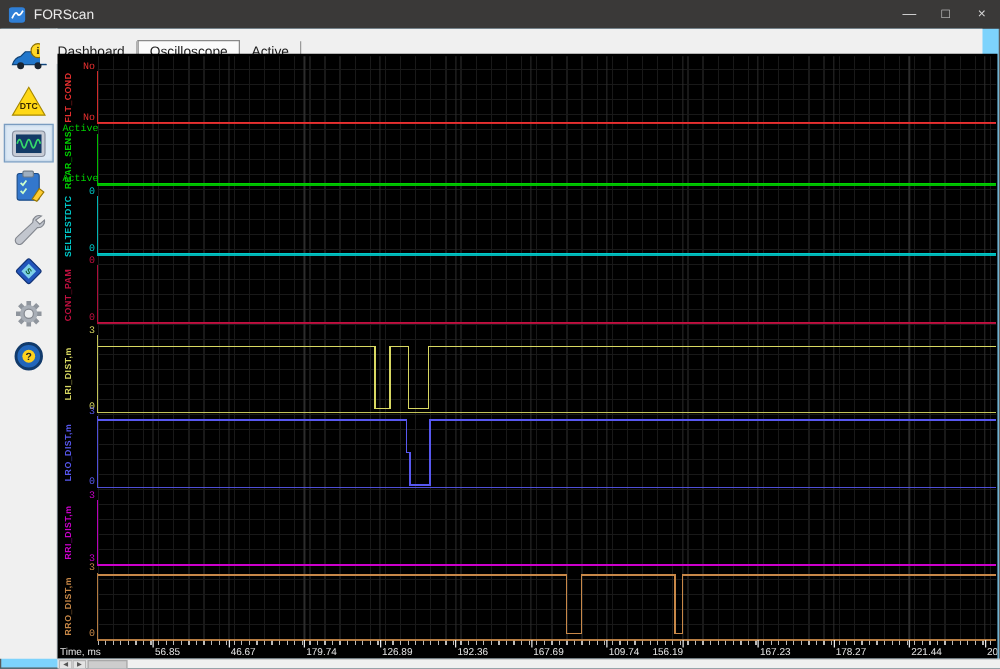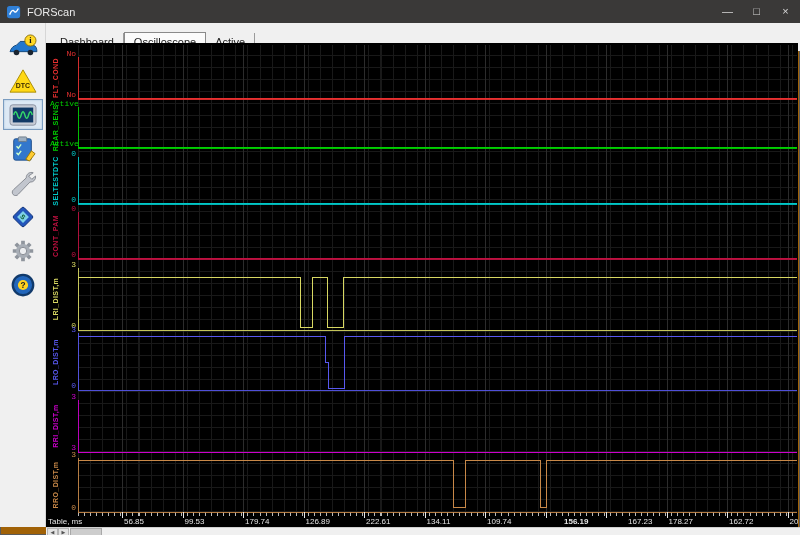--- a/index.html
+++ b/index.html
@@ -1,36 +1,36 @@
 <!DOCTYPE html>
 <html><head>
 <meta charset="utf-8">
 <style>
   html,body{margin:0;padding:0;background:#222;}
-  .app{position:relative;width:800px;height:535px;background:#a16207;
+  .app{position:relative;width:800px;height:535px;background:#7dd3fc;
        font-family:"Liberation Sans",sans-serif;overflow:hidden;
        box-shadow:inset 0 0 0 1px #5a5a5a;}
   
   .titlebar{position:absolute;left:0;top:0;width:800px;height:23px;background:#3a3938;
             display:flex;align-items:center;}
   .appicon{width:14px;height:14px;margin-left:7px;flex:0 0 auto;}
   .title{color:#eaeaea;font-size:11px;margin-left:6px;flex:1;}
   .winbtns{display:flex;height:23px;}
   .winbtn{width:29px;height:23px;color:#d8d8d8;font-size:11px;line-height:23px;
           text-align:center;cursor:default;}
   
   .sidebar{position:absolute;left:0;top:23px;width:46px;height:504px;background:#f0f0f0;
            border-right:1px solid #d6d6d6;display:flex;flex-direction:column;
            align-items:center;padding-top:8px;box-sizing:border-box;gap:3px;}
   .side-btn{width:40px;height:31px;border:1px solid transparent;background:transparent;
             display:flex;align-items:center;justify-content:center;padding:0;cursor:pointer;}
   .side-btn.active{border:1px solid #7a9cc0;background:#dde9f5;box-shadow:inset 0 0 2px #9bb8d4;}
   .side-btn svg{width:30px;height:26px;}
   
-  .tabbar{position:absolute;left:46px;top:23px;width:754px;height:28px;background:#f0f0f0;
+  .tabbar{position:absolute;left:32px;top:23px;width:754px;height:28px;background:#f0f0f0;
           display:flex;align-items:flex-end;padding-left:5px;box-sizing:border-box;}
   .tab{font-size:11px;color:#1a1a1a;padding:3px 9px 3px 9px;border-right:1px solid #9a9a9a;
        background:#f0f0f0;cursor:pointer;white-space:nowrap;}
   .tab.active{background:#fbfbfb;border:1px solid #8a8a8a;border-bottom:none;font-weight:normal;}
   
   .scope{position:absolute;left:46px;top:43px;width:752px;height:484px;background:#000;
          overflow:hidden;}
   .gridbg{position:absolute;left:32px;top:2px;width:719px;height:467px;
     background-image:
       repeating-linear-gradient(90deg,#2c2c2c 0 1px,transparent 1px 60.5px),
@@ -140,21 +140,21 @@
 
   <div class="tabbar">
     <div class="tab">Dashboard</div>
     <div class="tab active">Oscilloscope</div>
     <div class="tab">Active</div>
   </div>
 
   <div class="scope" id="scope">
     <div class="gridbg"></div>
     <div class="ticksrow"></div>
-    <div class="timelabel">Table, ms</div>
+    <div class="timelabel">Time, ms</div>
   <svg id="traces" width="752" height="484">
         <path d="M 32 14 V 56 H 751" stroke="#e83030" fill="none" stroke-width="1" opacity="0.9"></path>
         <polyline points="32,55 751,55" stroke="#e83030" fill="none" stroke-width="1"></polyline>
         <path d="M 32 64 V 105 H 751" stroke="#00d000" fill="none" stroke-width="1" opacity="0.9"></path>
         <polyline points="32,104 751,104" stroke="#00d000" fill="none" stroke-width="1"></polyline>
         <path d="M 32 114 V 161 H 751" stroke="#00c8c8" fill="none" stroke-width="1" opacity="0.9"></path>
         <polyline points="32,160 751,160" stroke="#00c8c8" fill="none" stroke-width="1"></polyline>
         <path d="M 32 169 V 216 H 751" stroke="#c01040" fill="none" stroke-width="1" opacity="0.9"></path>
         <polyline points="32,215 751,215" stroke="#c01040" fill="none" stroke-width="1"></polyline>
         <path d="M 32 225 V 287 H 751" stroke="#d8d862" fill="none" stroke-width="1" opacity="0.9"></path>
@@ -186,39 +186,39 @@
       <div class="ch-val" style="color: rgb(88, 88, 240); top: 338px;">0</div>
       <div class="ch-name" style="color: rgb(204, 0, 204); top: 383px;">RRI_DIST,m</div>
       <div class="ch-val" style="color: rgb(204, 0, 204); top: 349px;">3</div>
       <div class="ch-val" style="color: rgb(204, 0, 204); top: 400px;">3</div>
       <div class="ch-name" style="color: rgb(200, 136, 72); top: 442px;">RRO_DIST,m</div>
       <div class="ch-val" style="color: rgb(200, 136, 72); top: 407px;">3</div>
       <div class="ch-val" style="color: rgb(200, 136, 72); top: 460px;">0</div>
       <div class="majortick" style="left: 76px;"></div>
       <div class="ttext" style="left: 78px;">56.85</div>
       <div class="majortick" style="left: 136.5px;"></div>
-      <div class="ttext" style="left: 138.5px;">99.53</div>
+      <div class="ttext" style="left: 138.5px;">46.67</div>
       <div class="majortick" style="left: 197px;"></div>
       <div class="ttext" style="left: 199px;">179.74</div>
       <div class="majortick" style="left: 257.5px;"></div>
       <div class="ttext" style="left: 259.5px;">126.89</div>
       <div class="majortick" style="left: 318px;"></div>
-      <div class="ttext" style="left: 320px;">222.61</div>
+      <div class="ttext" style="left: 320px;">192.36</div>
       <div class="majortick" style="left: 378.5px;"></div>
-      <div class="ttext" style="left: 380.5px;">134.11</div>
+      <div class="ttext" style="left: 380.5px;">167.69</div>
       <div class="majortick" style="left: 439px;"></div>
       <div class="ttext" style="left: 441px;">109.74</div>
       <div class="majortick" style="left: 499.5px;"></div>
-      <div class="ttext" style="left: 518px; font-weight: bold;">156.19</div>
+      <div class="ttext" style="left: 476px;">156.19</div>
       <div class="majortick" style="left: 560px;"></div>
-      <div class="ttext" style="left: 562px; margin-left: 20px;">167.23</div>
+      <div class="ttext" style="left: 562px;">167.23</div>
       <div class="majortick" style="left: 620.5px;"></div>
       <div class="ttext" style="left: 622.5px;">178.27</div>
       <div class="majortick" style="left: 681px;"></div>
-      <div class="ttext" style="left: 683px;">162.72</div>
+      <div class="ttext" style="left: 683px;">221.44</div>
       <div class="majortick" style="left: 741.5px;"></div>
       <div class="ttext" style="left: 743.5px;">200.35</div>
     </div>
 
   <div class="hscroll">
     <div class="sbtn" style="left:1px">◀</div>
     <div class="sbtn" style="left:12px">▶</div>
     <div class="sthumb"></div>
   </div>
 

